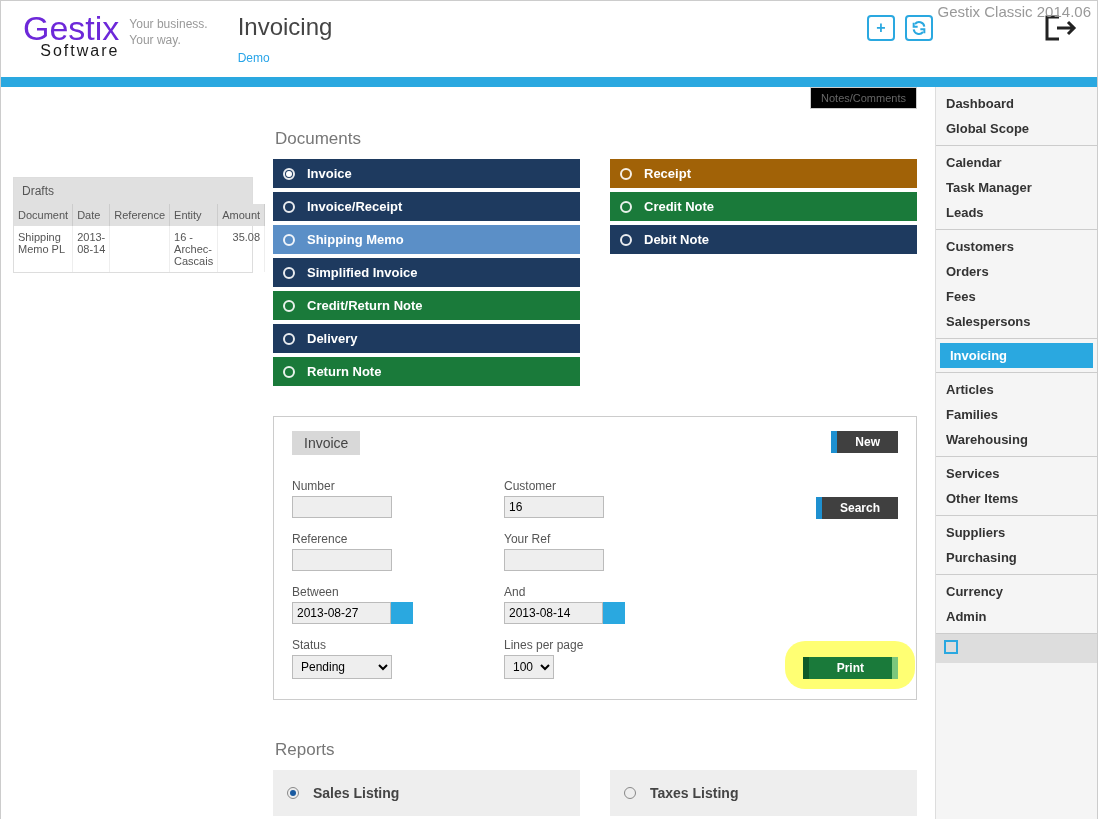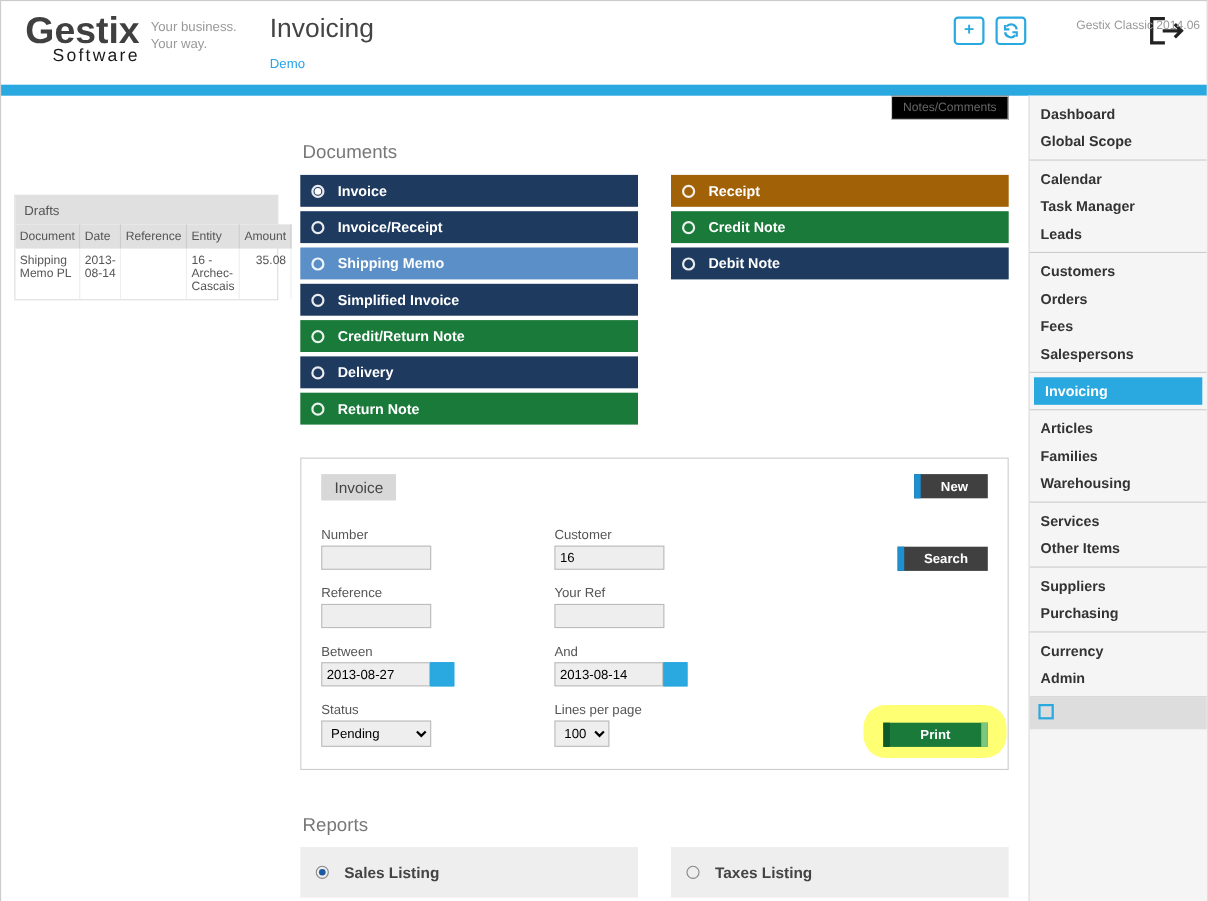--- a/index.html
+++ b/index.html
@@ -1,21 +1,21 @@
 <!DOCTYPE html>
 <html><head>
 <meta charset="utf-8">
 <style>
   * { box-sizing: border-box; margin: 0; padding: 0; }
   body { font-family: Arial, sans-serif; font-size: 13px; color: #333; background: #fafafa; width: 1098px; }
   .page { border: 1px solid #ccc; background: #fff; position: relative; }
-  .version { position: absolute; top: 16px; right: 6px; font-size: 11px; color: #999; }
+  .version { position: absolute; top: 2px; right: 6px; font-size: 15px; color: #999; }
   .top { display: flex; align-items: flex-start; padding: 12px 20px 6px 22px; }
   .logo-block { display: flex; align-items: flex-start; gap: 6px; }
-  .logo-main { font-size: 34px; font-weight: bold; color: #404040; line-height: 0.9; }
+  .logo-main { font-size: 34px; font-weight: normal; color: #6d28d9; line-height: 0.9; }
   .logo-sub { font-size: 16px; color: #1a1a1a; letter-spacing: 2px; text-align: right; margin-top: -2px; }
   .logo-tag { font-size: 12px; color: #999; line-height: 1.3; margin-top: 4px; margin-left: 4px; }
   .title-block { margin-left: 30px; }
   .page-title { font-size: 24px; color: #444; font-weight: normal; }
   .demo-link { font-size: 12px; color: #27a4e8; margin-top: 10px; display: inline-block; }
   .top-icons { margin-left: auto; display: flex; gap: 10px; align-items: center; }
   .icon-btn { width: 28px; height: 26px; border: 2px solid #2aa8e0; border-radius: 4px; display: flex; align-items: center; justify-content: center; color: #2aa8e0; font-size: 16px; font-weight: bold; cursor: pointer; }
   .exit-icon { width: 34px; height: 30px; cursor: pointer; margin-left: 100px; }
   .blue-bar { height: 10px; background: #2aa8e0; margin-top: 6px; }
   .layout { display: flex; }

